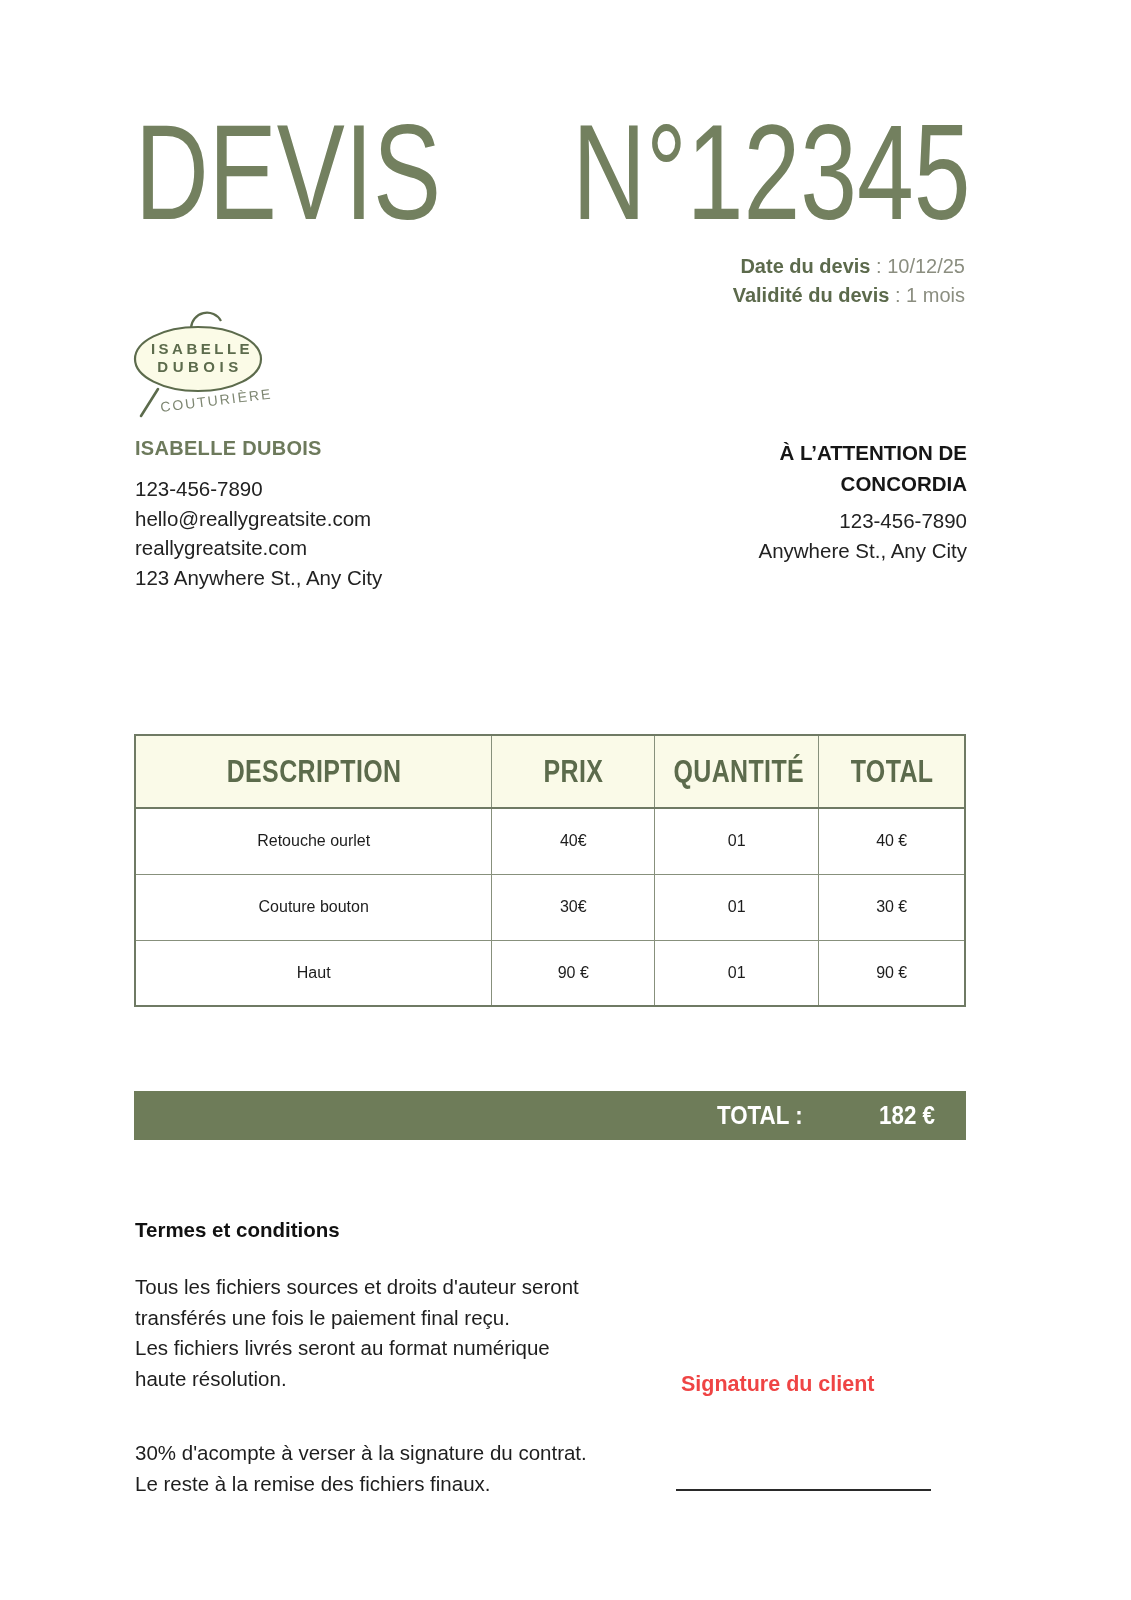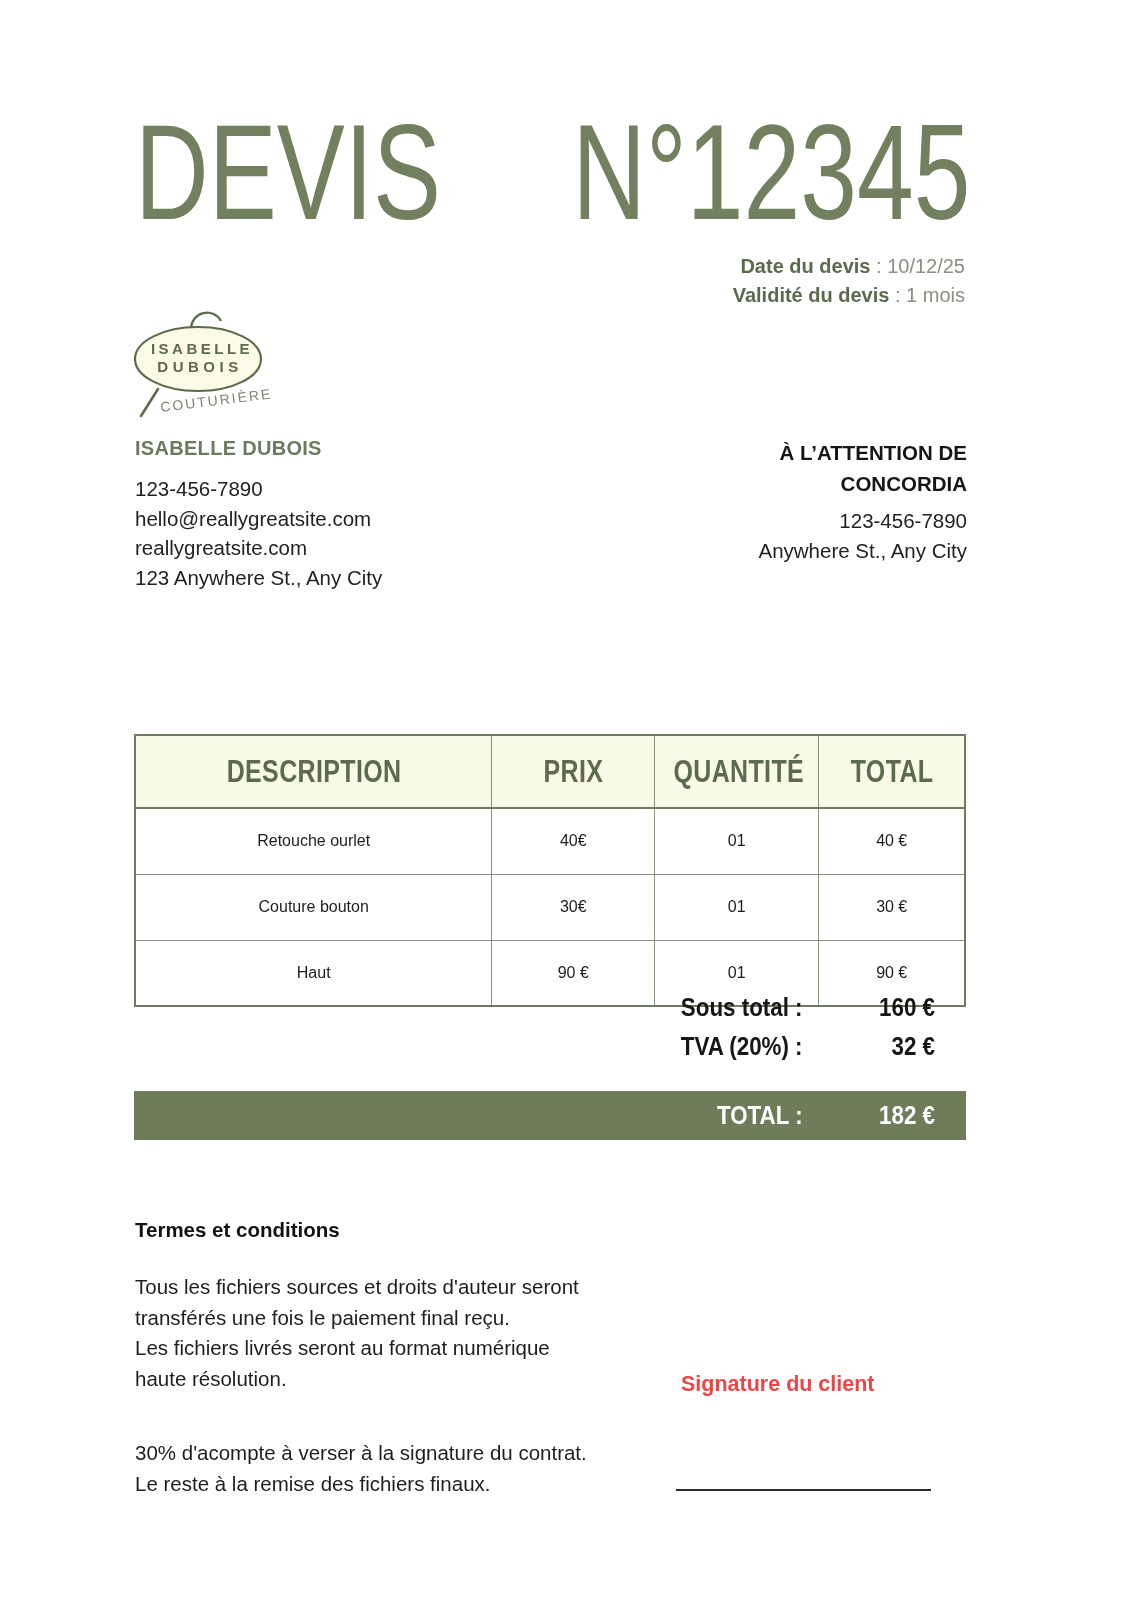--- a/index.html
+++ b/index.html
@@ -167,30 +167,20 @@
       </tr>
       <tr>
         <td>Haut</td>
         <td>90 €</td>
         <td>01</td>
         <td>90 €</td>
       </tr>
     </tbody>
   </table>
 
-  <div class="totals-block">
-    <div class="totals-row">
-      <span class="t-label">Sous total :</span>
-      <span class="t-value">160 €</span>
-    </div>
-    <div class="totals-row">
-      <span class="t-label">TVA (20%) :</span>
-      <span class="t-value">32 €</span>
-    </div>
-  </div>
 
   <div class="total-bar">
     <span class="t-label">TOTAL :</span>
     <span class="t-value">182 €</span>
   </div>
 
   <div class="terms-heading">Termes et conditions</div>
   <div class="terms-p1">Tous les fichiers sources et droits d'auteur seront
 transférés une fois le paiement final reçu.
 Les fichiers livrés seront au format numérique

